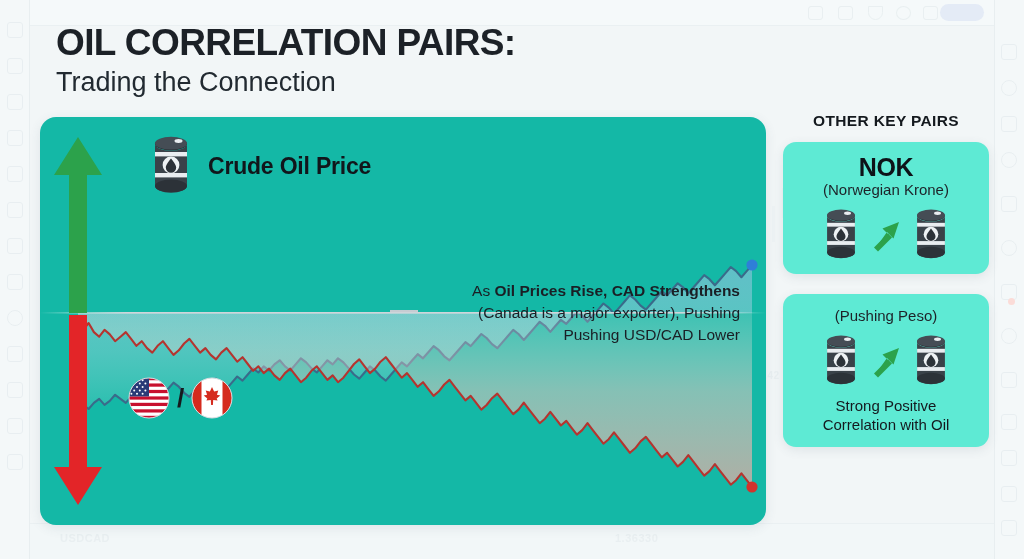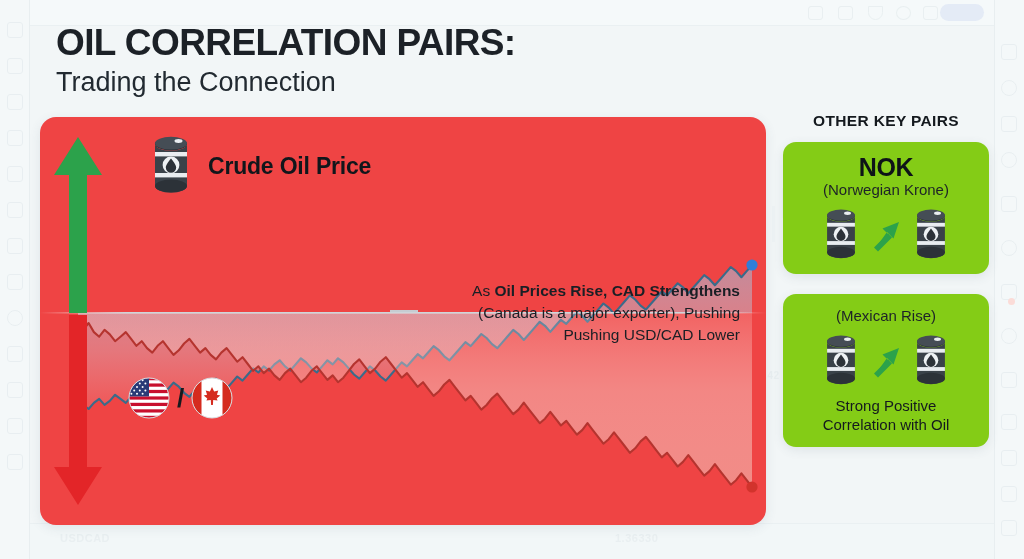--- a/index.html
+++ b/index.html
@@ -46,21 +46,21 @@
     color:#1c2127; line-height:1.0;
   }
   #subtitle {
     font-size:27px; font-weight:400; color:#222a31;
     margin-top:7px; line-height:1.05;
   }
 
   
   #chart-card {
     position:absolute; left:40px; top:117px; width:726px; height:408px;
-    background:#ef4444; border-radius:16px; z-index:4;
+    background:#14b8a6; border-radius:16px; z-index:4;
     box-shadow:0 3px 12px rgba(60,80,100,.10);
     overflow:hidden;
   }
   #chart-svg { position:absolute; inset:0; width:100%; height:100%; }
 
   
   #arrow-layer { position:absolute; left:0; top:0; width:100%; height:100%; }
 
   
   .lbl { position:absolute; z-index:6; }
@@ -86,21 +86,21 @@
     background:#c6ccd2;
   }
 
   
   #side-col { position:absolute; left:783px; top:112px; width:206px; z-index:5; }
   #side-heading {
     font-size:15.5px; font-weight:700; text-align:center;
     letter-spacing:.35px; color:#14191e; margin-bottom:12px;
   }
   .pair-card {
-    background:#84cc16; border-radius:13px; padding:12px 10px 12px;
+    background:#5eead4; border-radius:13px; padding:12px 10px 12px;
     box-shadow:0 3px 11px rgba(60,80,100,.11);
     text-align:center; margin-bottom:20px;
   }
   .pair-code { font-size:25px; font-weight:700; letter-spacing:-0.3px; color:#0e1318; line-height:1.05; }
   .pair-name { font-size:15px; color:#1d2228; margin-top:1px; line-height:1.2; }
   .pair-icons { display:flex; align-items:center; justify-content:center; gap:9px; margin-top:9px; }
   .pair-note { font-size:15px; color:#14191e; margin-top:9px; line-height:1.25; }
 
   svg { display:block; }
 </style>
@@ -315,21 +315,21 @@
         <rect x="7" y="17" width="32" height="4.4" fill="#e9edf0"></rect>
         <rect x="7" y="38" width="32" height="4.4" fill="#e9edf0"></rect>
         <ellipse cx="23" cy="51" rx="16" ry="6.4" fill="#2c3238"></ellipse>
         <circle cx="23" cy="30" r="8.4" fill="#eef2f4"></circle>
         <path d="M23,23.4 C26.6,28 28.2,30.2 28.2,32.6 a5.2,5.2 0 0 1 -10.4,0 C17.8,30.2 19.4,28 23,23.4 Z" fill="#2c3238"></path>
       </svg>
     </div>
   </div>
 
   <div class="pair-card">
-    <div class="pair-name">(Mexican Rise)</div>
+    <div class="pair-name">(Pushing Peso)</div>
     <div class="pair-icons">
       <svg width="40" height="54" viewBox="0 0 46 62">
         <ellipse cx="23" cy="9" rx="16" ry="6.4" fill="#2c3238"></ellipse>
         <ellipse cx="23" cy="8.2" rx="16" ry="6.4" fill="#454d55"></ellipse>
         <ellipse cx="30.5" cy="6" rx="4" ry="1.9" fill="#e9edf0"></ellipse>
         <path d="M7,9 L7,51 a16,6.6 0 0 0 32,0 L39,9 a16,6.6 0 0 1 -32,0 Z" fill="#3a4249"></path>
         <rect x="7" y="17" width="32" height="4.4" fill="#e9edf0"></rect>
         <rect x="7" y="38" width="32" height="4.4" fill="#e9edf0"></rect>
         <ellipse cx="23" cy="51" rx="16" ry="6.4" fill="#2c3238"></ellipse>
         <circle cx="23" cy="30" r="8.4" fill="#eef2f4"></circle>

